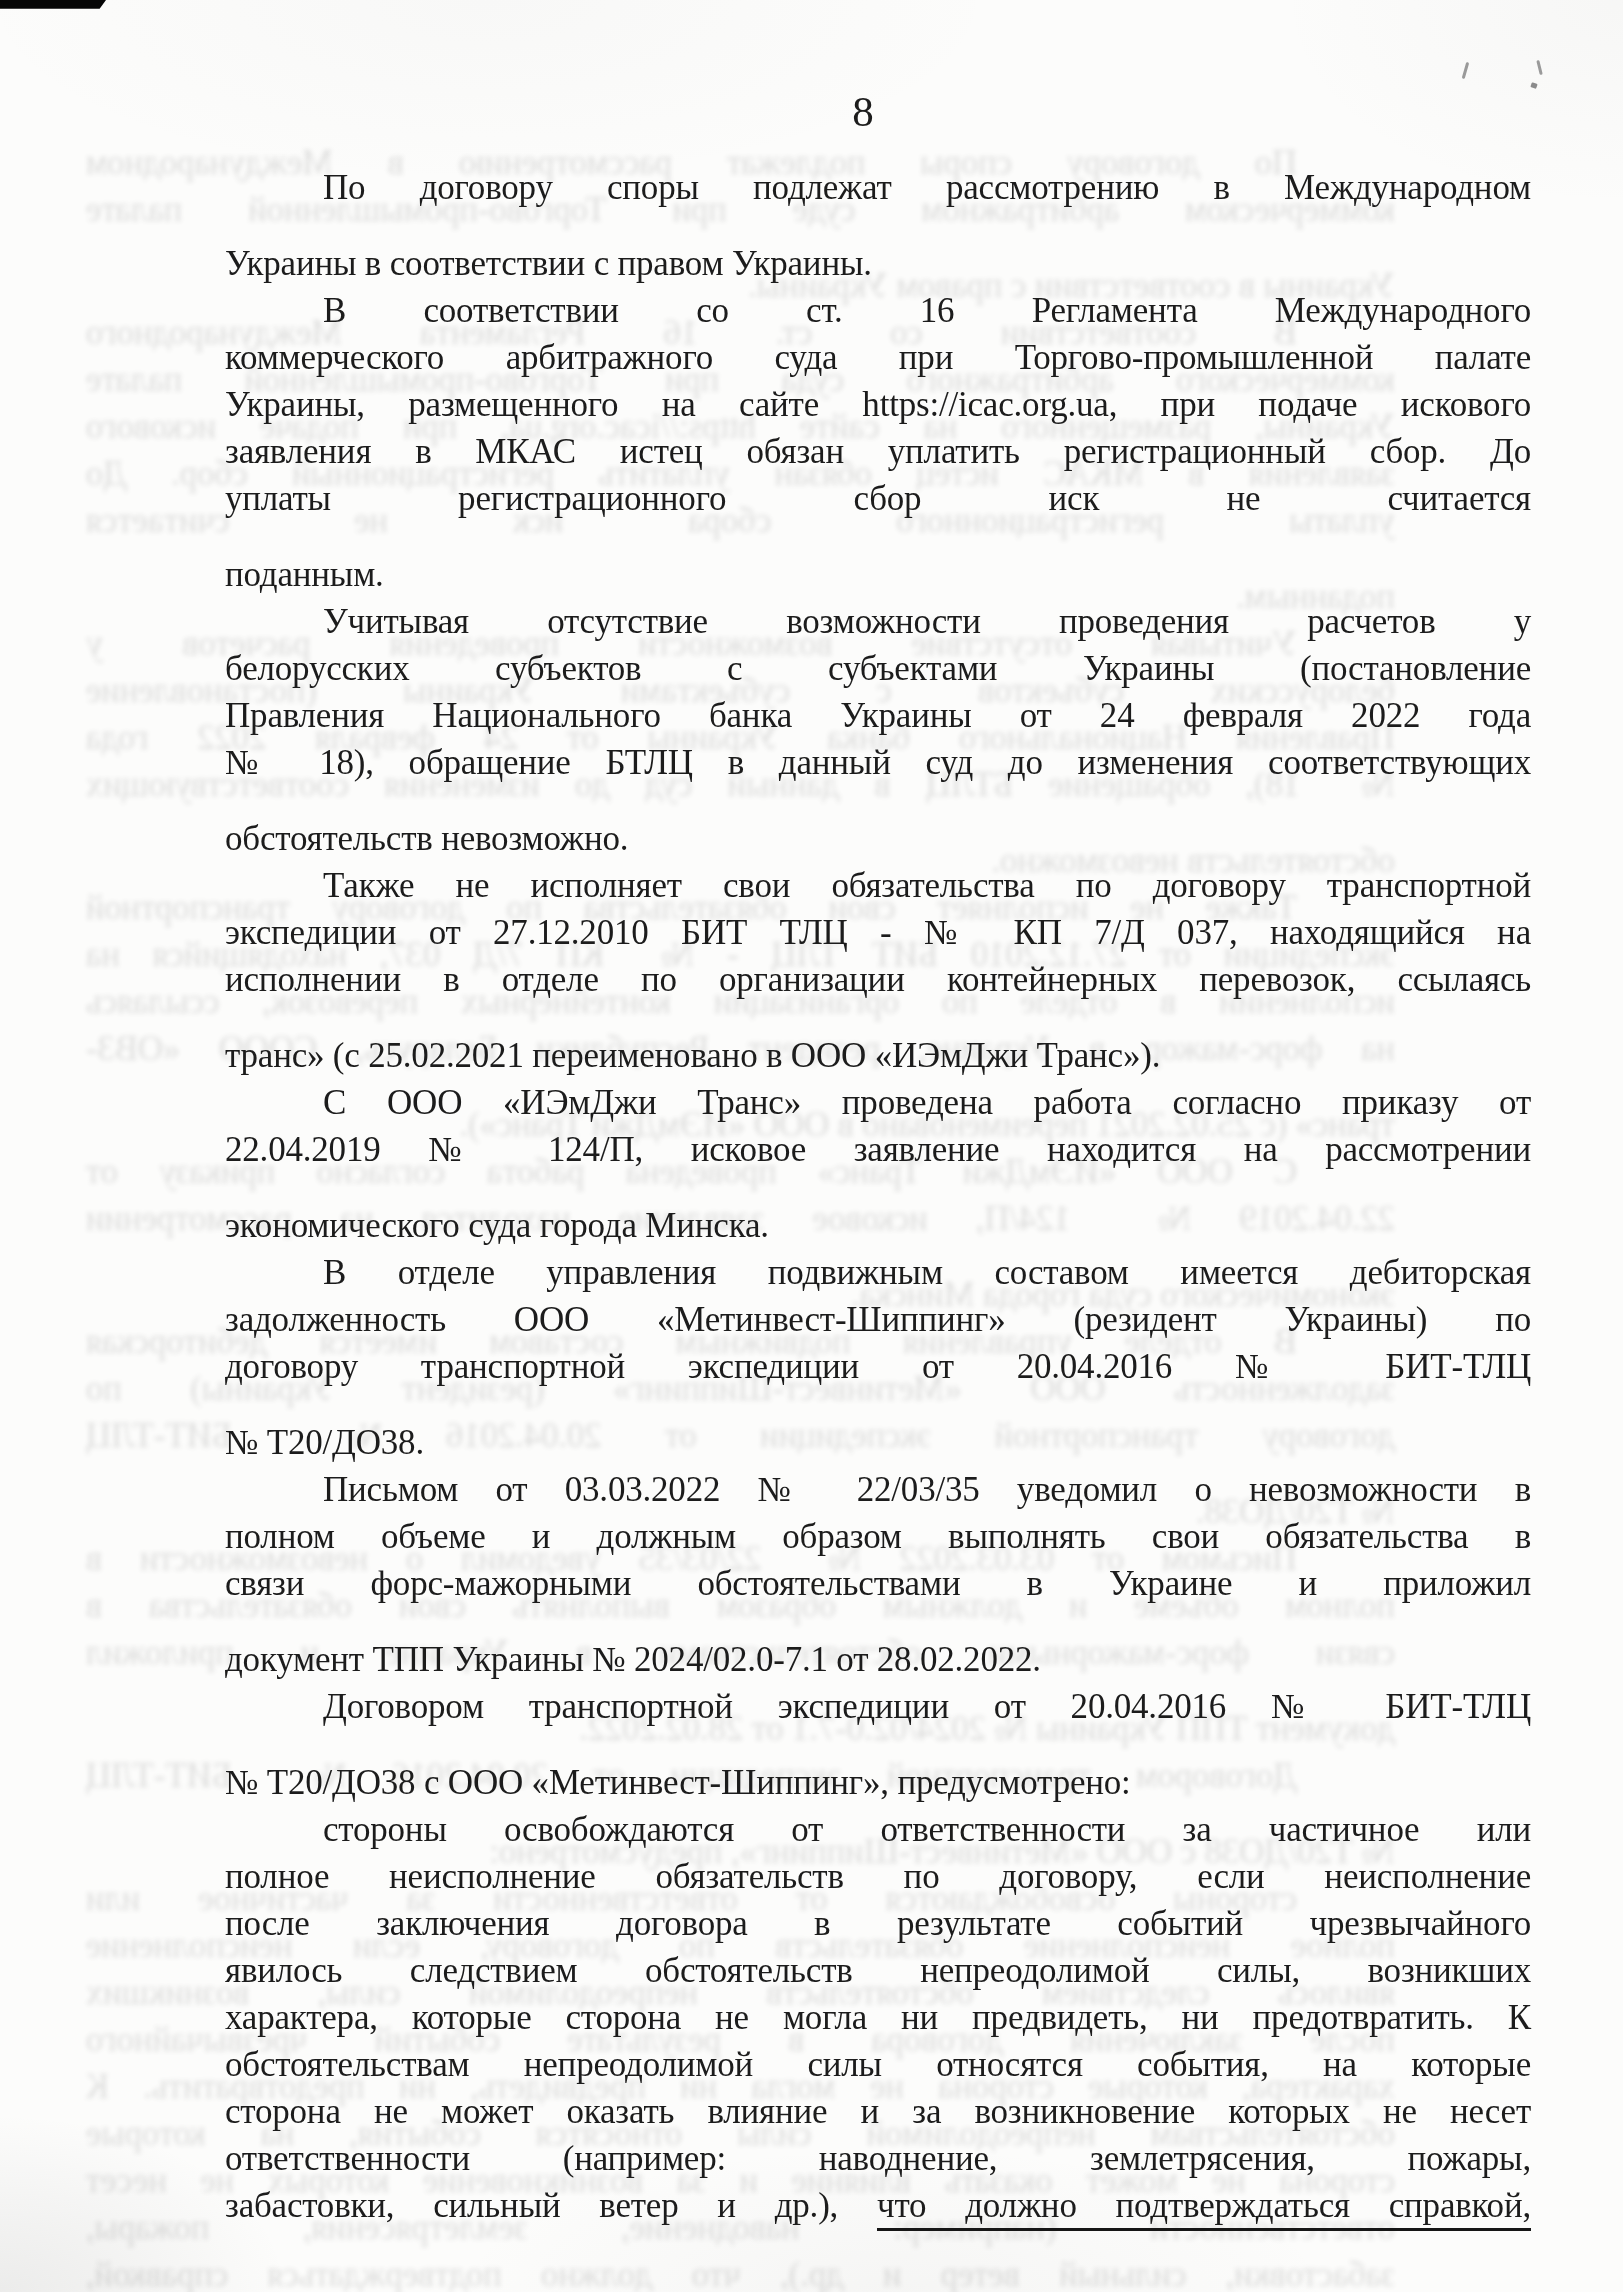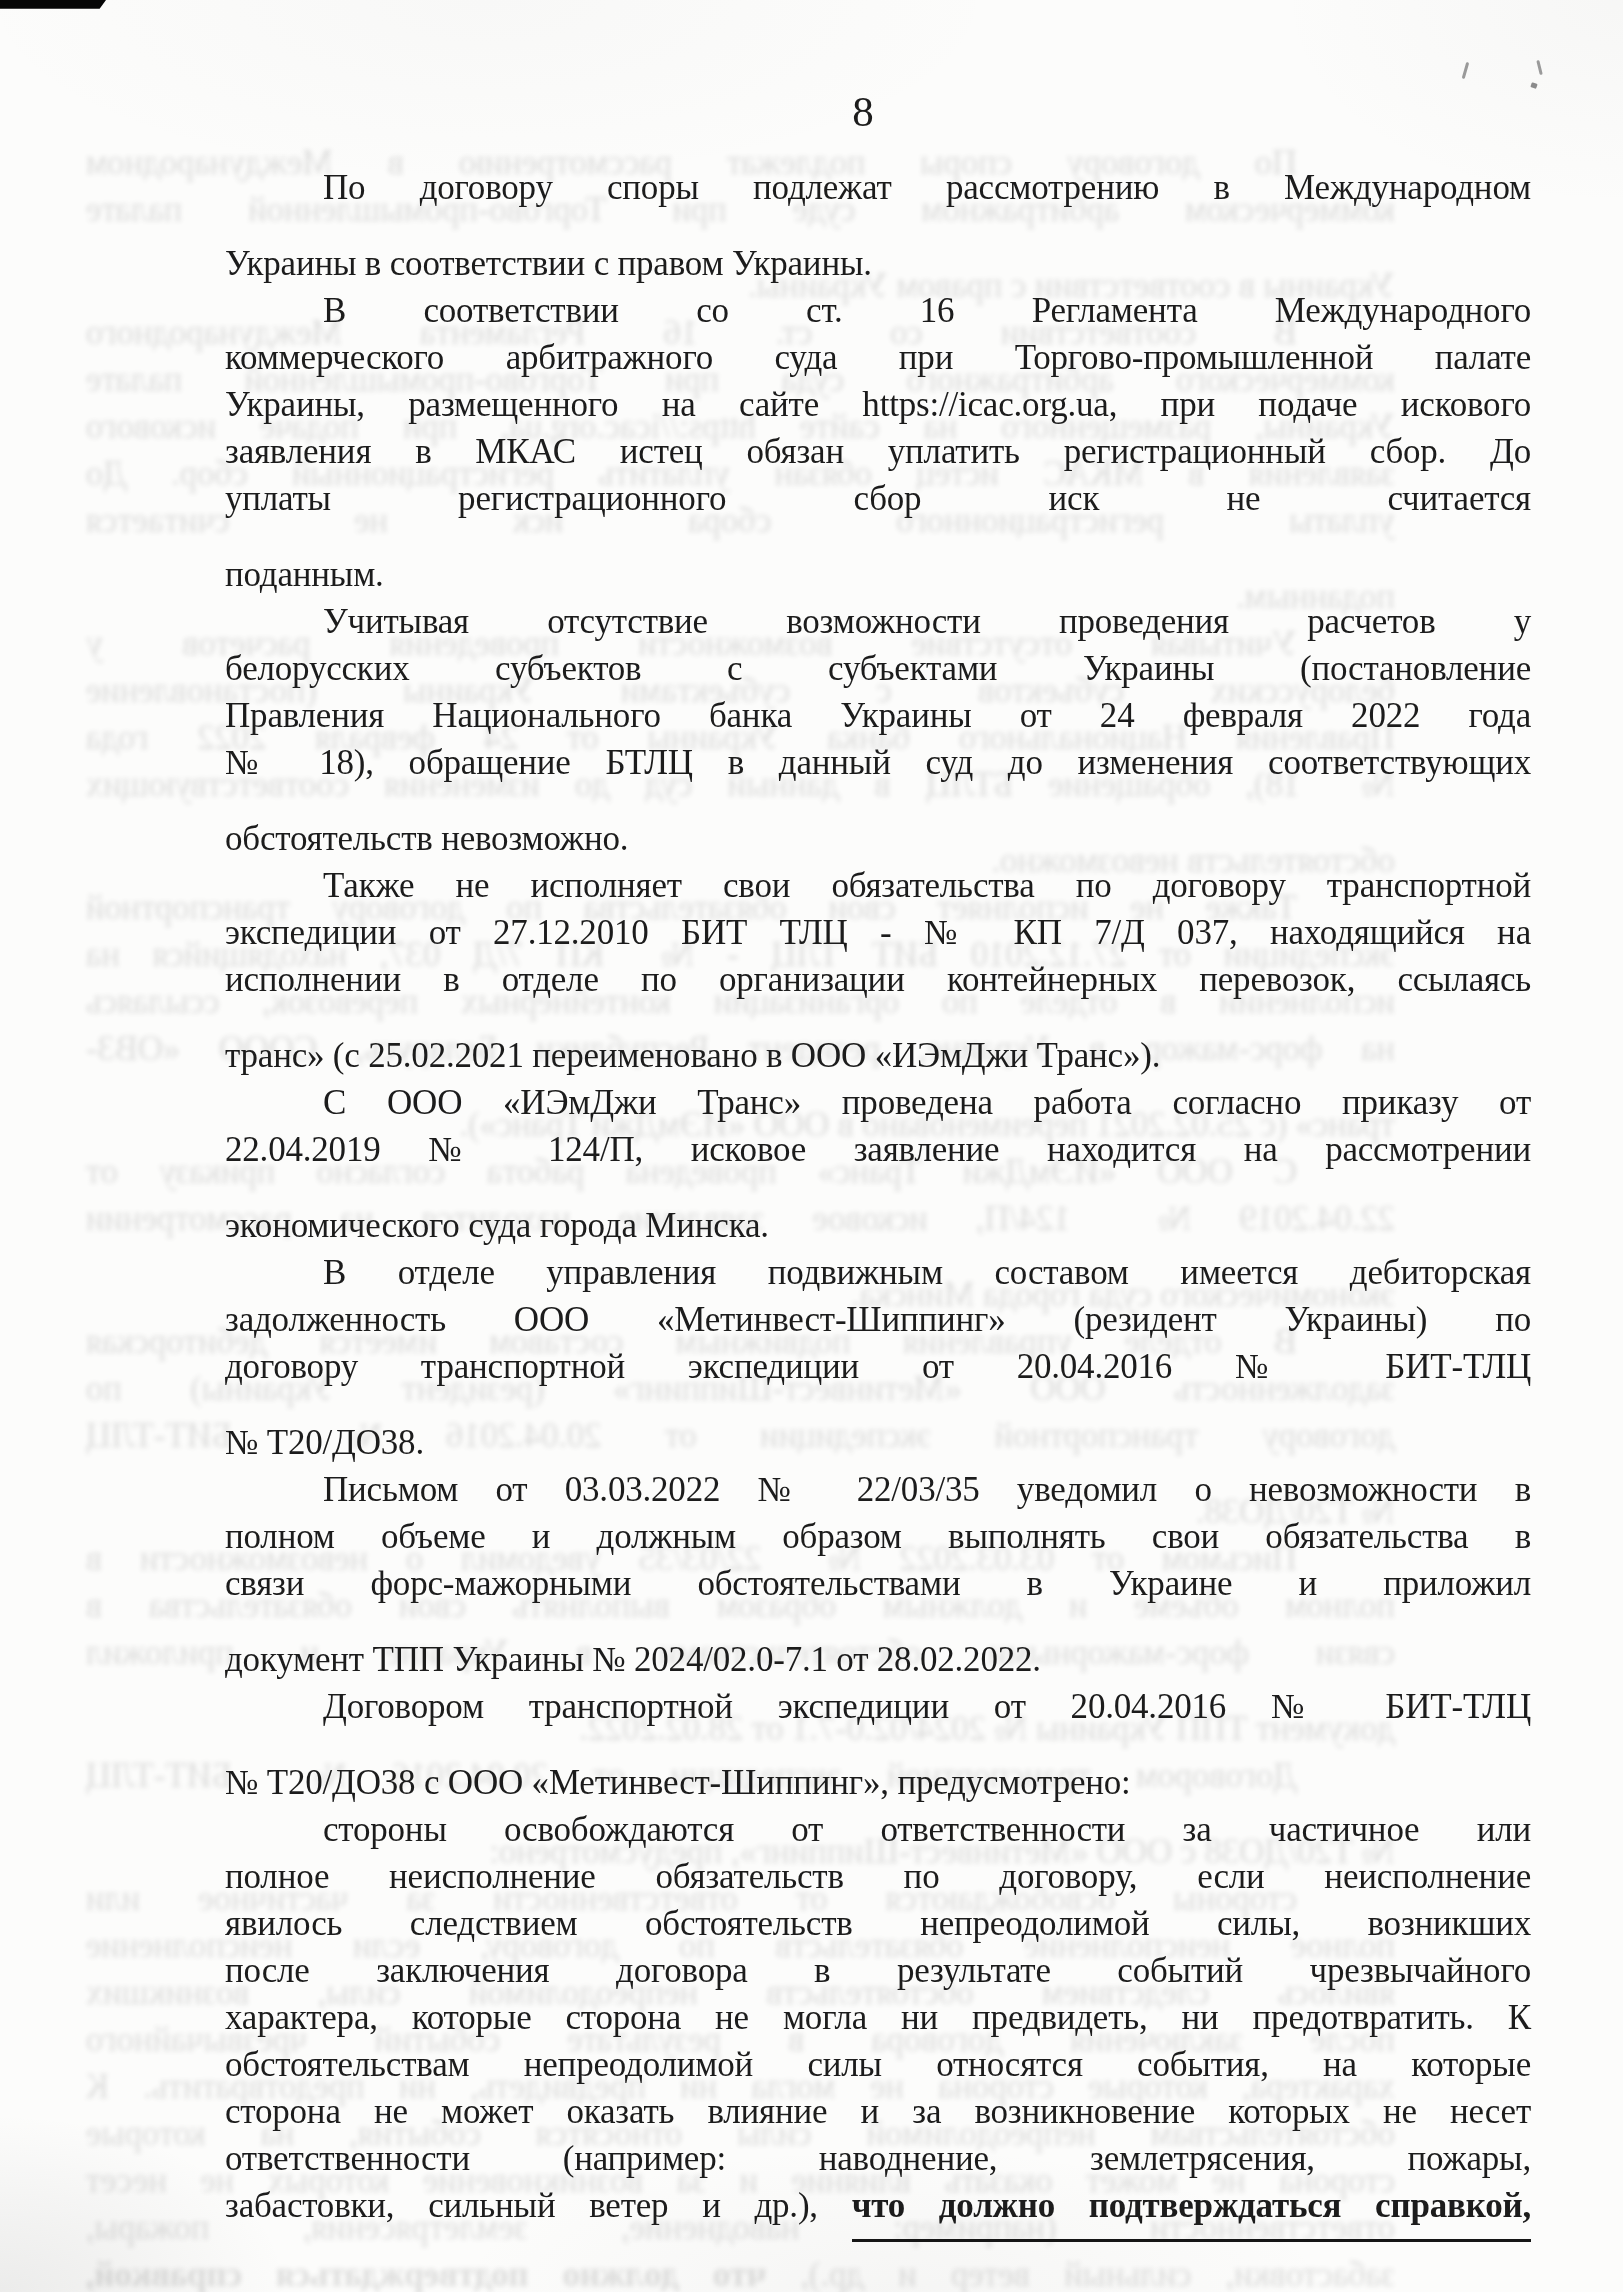--- a/index.html
+++ b/index.html
@@ -42,22 +42,21 @@
     font-size:35px;line-height:47px;height:47px;
     letter-spacing:-0.2px;
     text-align:justify;
     text-align-last:justify;
     white-space:normal;
   }
   .line.last{text-align-last:left;margin-top:29px;}
   .line.indent{text-indent:98px;}
   .u{
     border-bottom:3.9px solid #161616;
-    padding-bottom:14px;
-    font-weight:bold;
+    padding-bottom:3px;
   }
 
   
   .bleed-layer{
     position:absolute;left:86px;top:139px;width:1309px;
     transform:scaleX(-1);
     filter:blur(2.9px);
     opacity:0.16;
     color:#3a3a3a;
     pointer-events:none;
@@ -146,21 +145,21 @@
     <div class="line">договору транспортной экспедиции от 20.04.2016 № БИТ-ТЛЦ</div>
     <div class="line last">№ Т20/ДО38.</div>
     <div class="line indent">Письмом от 03.03.2022 № 22/03/35 уведомил о невозможности в</div>
     <div class="line">полном объеме и должным образом выполнять свои обязательства в</div>
     <div class="line">связи форс-мажорными обстоятельствами в Украине и приложил</div>
     <div class="line last">документ ТПП Украины № 2024/02.0-7.1 от 28.02.2022.</div>
     <div class="line indent">Договором транспортной экспедиции от 20.04.2016 № БИТ-ТЛЦ</div>
     <div class="line last">№ Т20/ДО38 с ООО «Метинвест-Шиппинг», предусмотрено:</div>
     <div class="line indent">стороны освобождаются от ответственности за частичное или</div>
     <div class="line">полное неисполнение обязательств по договору, если неисполнение</div>
+    <div class="line">после заключения договора в результате событий чрезвычайного</div>
     <div class="line">явилось следствием обстоятельств непреодолимой силы, возникших</div>
-    <div class="line">после заключения договора в результате событий чрезвычайного</div>
     <div class="line">характера, которые сторона не могла ни предвидеть, ни предотвратить. К</div>
     <div class="line">обстоятельствам непреодолимой силы относятся события, на которые</div>
     <div class="line">сторона не может оказать влияние и за возникновение которых не несет</div>
     <div class="line">ответственности (например: наводнение, землетрясения, пожары,</div>
     <div class="line"><span>забастовки, сильный ветер и др.), </span><span class="u">что должно подтверждаться справкой,</span></div>
   </div>
 
 
 </body></html>

